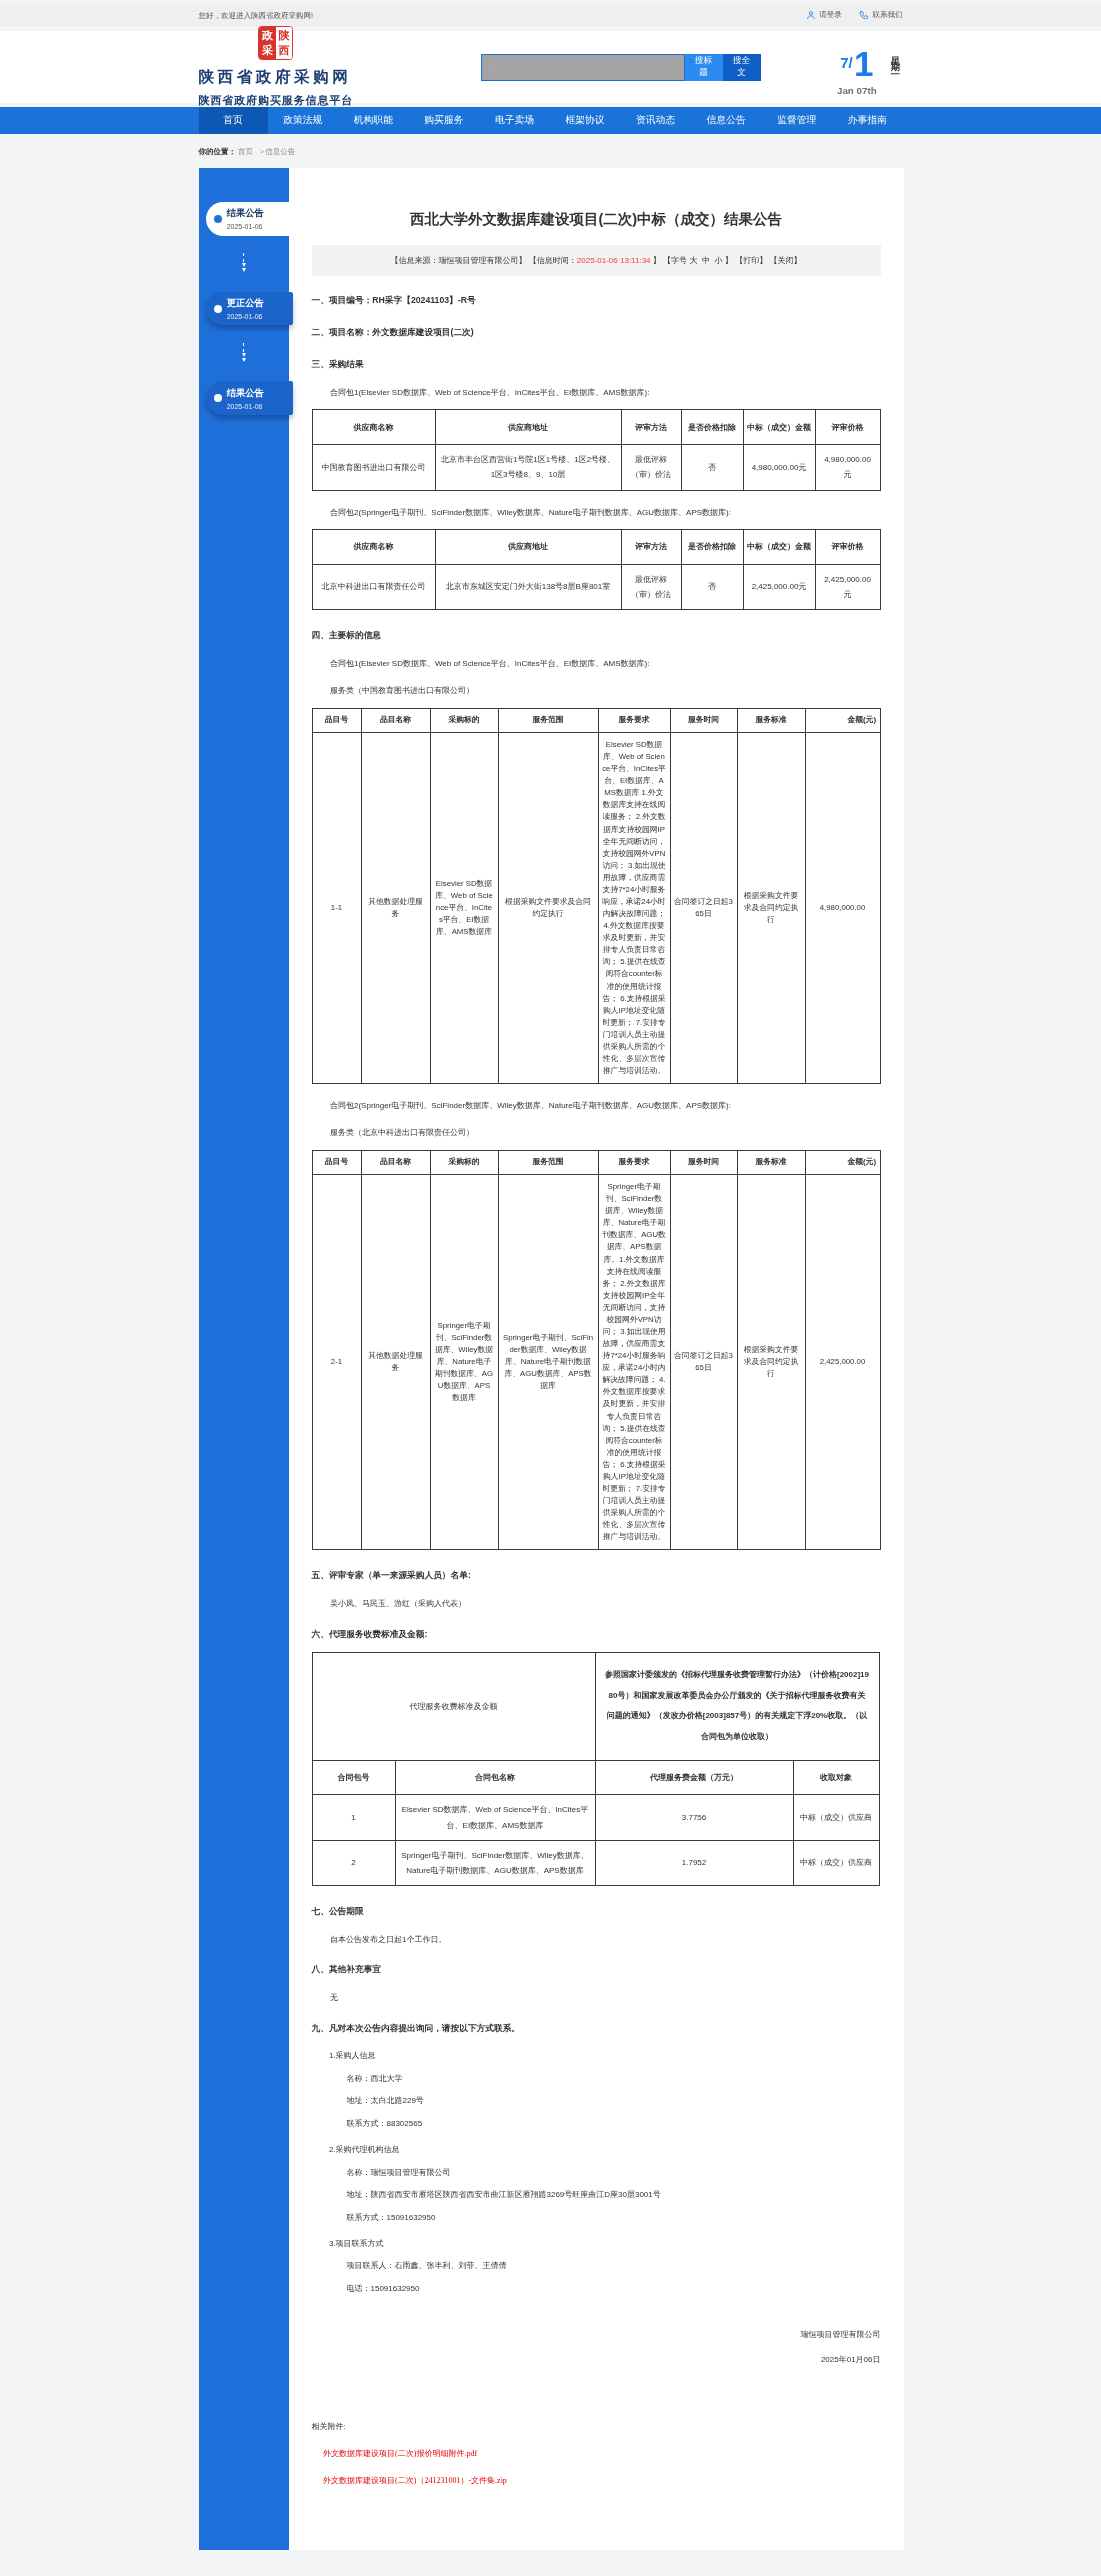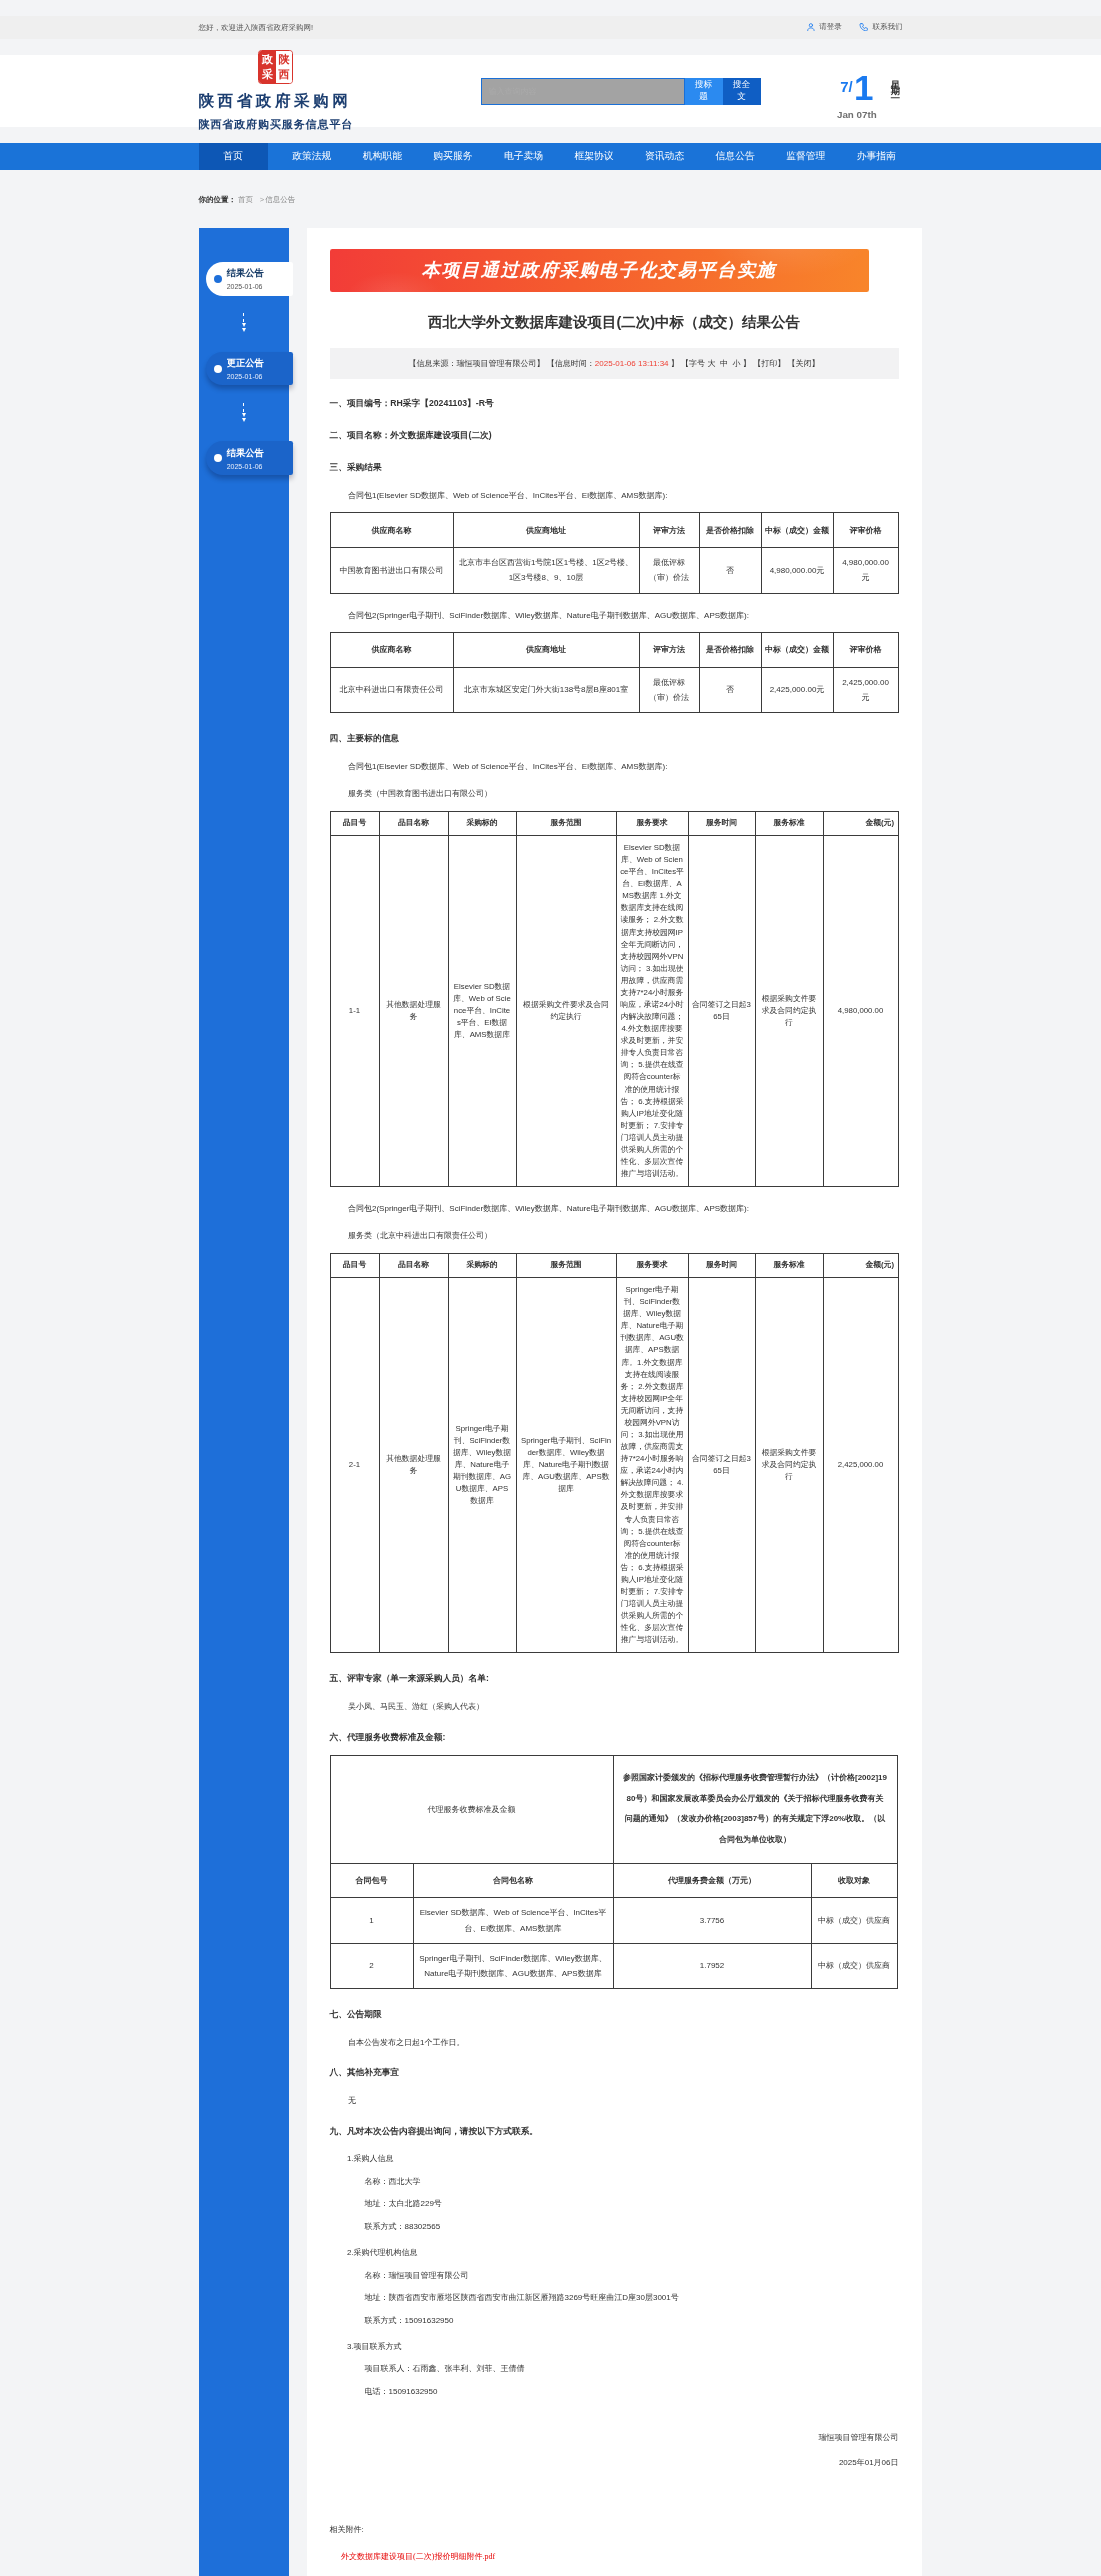--- a/index.html
+++ b/index.html
@@ -1,18 +1,18 @@
 <!DOCTYPE html>
 <html style="font-size:9.3px"><head>
 <meta charset="utf-8">
 <style>
   * { box-sizing: border-box; }
   html,body { margin:0; padding:0; }
   body { width:1101px; background:#f3f4f6; font-family:"Liberation Sans","DejaVu Sans",sans-serif; color:#333; }
-  .container { width:704px; margin:16px auto;gap:18px; }
+  .container { width:704px; margin:4px auto; }
 
   
   .topbar { background:#efefef; height:23px; font-size:7.5px; color:#555; }
   .topbar-in { display:flex; justify-content:space-between; align-items:center; height:100%; }
   .tb-right { display:flex; align-items:center; }
   .tb-link { display:inline-flex; align-items:center; gap:3.5px; margin-left:17.4px; color:#555; cursor:pointer; text-decoration:none; }
   .tb-link svg { width:9.8px; height:9.8px; }
 
   
   .header { background:#fff; height:72px; }
@@ -204,23 +204,20 @@
     <div class="sb-item inactive">
       <span class="sb-dot"></span>
       <div>
         <div class="sb-title">结果公告</div>
         <div class="sb-date">2025-01-06</div>
       </div>
     </div>
   </aside>
 
   <main class="card">
-    <div class="banner">
-      <span>本项目通过政府采购电子化交易平台实施</span>
-    </div>
 
     <h1 class="n-title">西北大学外文数据库建设项目(二次)中标（成交）结果公告</h1>
 
     <div class="meta">
       <span>【信息来源：瑞恒项目管理有限公司】</span>
       <span><span>【信息时间：</span><span class="red">2025-01-06 13:11:34</span><span> 】</span></span>
       <span><span>【字号</span><a class="sz">大</a><a class="sz">中</a><a class="sz">小</a><span>】</span></span>
       <a>【打印】</a>
       <a>【关闭】</a>
     </div>

